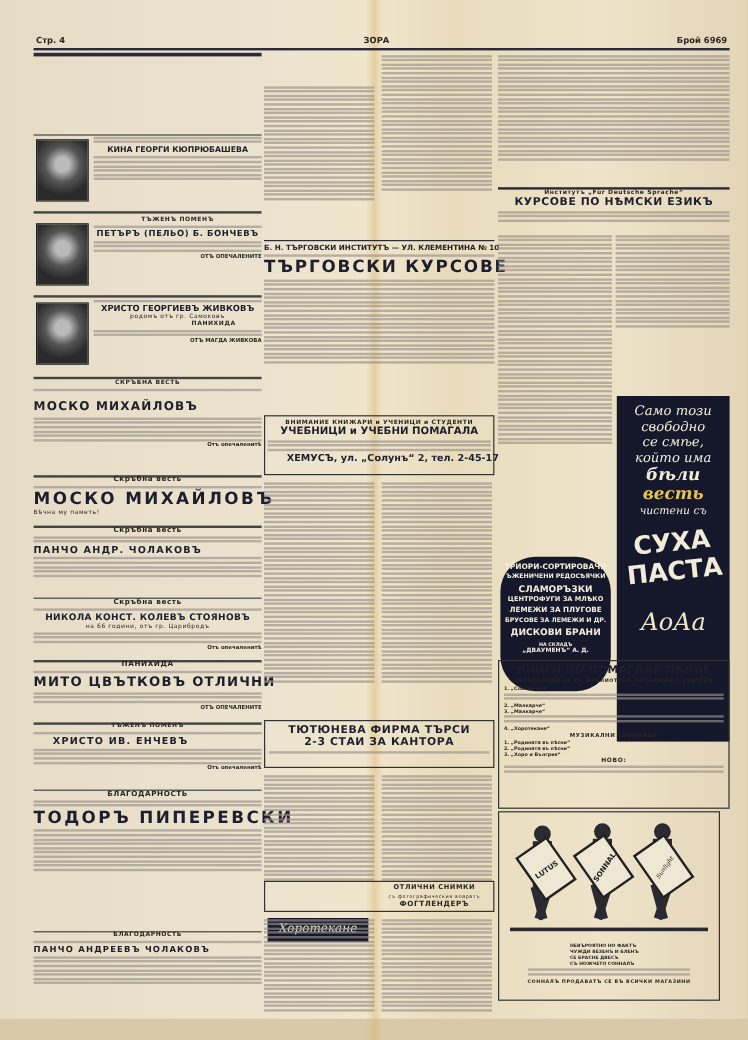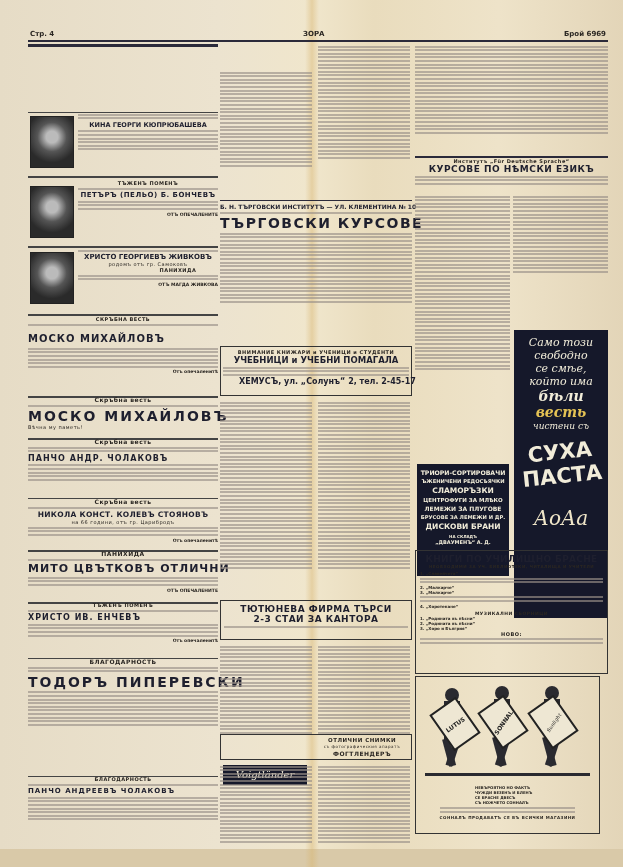--- a/index.html
+++ b/index.html
@@ -167,21 +167,21 @@
         </div>
       <div class="sign">ОТЪ ОПЕЧАЛЕНИТЕ</div>
     </div>
     <div class="hr" style="position:absolute; top:556px; width:190px; border-top-width:2px;"></div>
 
     <div style="position:absolute; top:558px; left:0; width:190px;">
       <div class="kicker">ТЪЖЕНЪ ПОМЕНЪ</div>
       <div class="lines">
           <i></i>
         </div>
-      <div class="name" style="font-size:8px; text-align:left;">ХРИСТО ИВ. ЕНЧЕВЪ</div>
+      <div class="name" style="font-size:8px; text-align:left;margin-left:16px;">ХРИСТО ИВ. ЕНЧЕВЪ</div>
       <div class="lines">
           <i></i>
           <i></i>
           <i></i>
           <i></i>
         </div>
       <div class="sign">Отъ опечаленитѣ</div>
     </div>
     <div class="hr" style="position:absolute; top:612px; width:190px;"></div>
 
@@ -488,21 +488,21 @@
         <i></i>
         <i></i>
         <i></i>
         <i></i>
         <i></i>
         <i></i>
         <i></i>
       </div>
 
     <div class="box" style="top:690px; left:0; width:192px; height:26px;">
-      <div class="dark script" style="position:absolute; left:2px; top:2px; width:84px; height:20px; font-size:10px; text-align:center; line-height:20px;">Voigtländer</div>
+      <div class="dark script" style="position:absolute; left:2px; top:2px; width:84px; height:20px; font-size:10px; text-align:center; line-height:20px;">Хоротекане</div>
       <div class="kicker" style="position:absolute; left:92px; top:2px; width:98px; font-size:5.5px;">ОТЛИЧНИ СНИМКИ</div>
       <div class="kicker" style="position:absolute; left:92px; top:9px; width:98px; font-weight:normal; font-size:4px;">съ фотографическия апаратъ</div>
       <div class="kicker" style="position:absolute; left:92px; top:15px; width:98px; font-size:6px;">ФОГТЛЕНДЕРЪ</div>
     </div>
     <div class="lines" style="position:absolute; top:720px; left:0; width:92px;">
         <i></i>
         <i></i>
         <i></i>
         <i></i>
         <i></i>
@@ -659,21 +659,21 @@
         <i></i>
         <i></i>
         <i></i>
         <i></i>
         <i></i>
         <i></i>
         <i></i>
         <i></i>
       </div>
 
-    <div class="dark" style="position:absolute; top:392px; left:2px; width:92px; height:112px; padding:3px 2px; text-align:center; font-family:'DejaVu Sans',sans-serif; font-weight:bold;">
+    <div class="dark" style="position:absolute; top:392px; left:2px; width:92px; height:112px; padding:3px 2px; text-align:center; font-family:'DejaVu Sans',sans-serif; font-weight:bold;border-radius:29px;">
       <div style="font-size:6.2px; margin:2px 0;">ТРИОРИ-СОРТИРОВАЧИ</div>
       <div style="font-size:5.2px; margin:2px 0;">ЪЖЕНИЧЕНИ РЕДОСѢЯЧКИ</div>
       <div style="font-size:7.5px; margin:2px 0;">СЛАМОРЪЗКИ</div>
       <div style="font-size:5.5px; margin:2px 0;">ЦЕНТРОФУГИ ЗА МЛѢКО</div>
       <div style="font-size:6px; margin:2px 0;">ЛЕМЕЖИ ЗА ПЛУГОВЕ</div>
       <div style="font-size:5.2px; margin:2px 0;">БРУСОВЕ ЗА ЛЕМЕЖИ И ДР.</div>
       <div style="font-size:7.5px; margin:2px 0;">ДИСКОВИ БРАНИ</div>
       <div style="font-size:4px; margin-top:3px;">НА СКЛАДЪ</div>
       <div style="font-size:5px;">„ДВАУМЕНЪ“ А. Д.</div>
     </div>
@@ -684,21 +684,21 @@
       <div class="script" style="font-size:11px; line-height:13px;">се смѣе,</div>
       <div class="script" style="font-size:11px; line-height:13px;">който има</div>
       <div class="script" style="font-size:14px; line-height:16px; font-weight:bold;">бѣли</div>
       <div class="script" style="font-size:14px; line-height:16px; font-weight:bold; color:#e4c254;">весть</div>
       <div class="script" style="font-size:9px; line-height:12px;">чистени съ</div>
       <div class="big" style="font-size:21px; line-height:24px; margin-top:8px; transform:rotate(-6deg);">СУХА ПАСТА</div>
       <div class="script" style="font-size:20px; margin-top:18px; color:#efe5c8;">АоАа</div>
     </div>
 
     <div class="box" style="top:506px; left:0; width:193px; height:124px; padding:3px 4px;">
-      <div class="name" style="font-size:9px; letter-spacing:.3px;">КНИГИ ПО УЧИЛИЩНО БРАСНЕ</div>
+      <div class="name" style="font-size:9px; letter-spacing:.3px;">КНИГИ ПО ПОМАГАЛА ПѢНИЕ</div>
       <div class="kicker" style="font-size:4px;">НЕОБХОДИМИ ЗА УЧ. БИБЛИОТЕКИ, ЧИТАЛИЩА И УЧИТЕЛИ</div>
       <div style="font-size:4px; font-weight:bold; font-family:'DejaVu Sans',sans-serif; margin-top:2px;">1. „Славейчета“</div>
       <div class="lines">
           <i></i>
           <i></i>
         </div>
       <div style="font-size:4px; font-weight:bold; font-family:'DejaVu Sans',sans-serif;">2. „Малкарче“</div>
       <div style="font-size:4px; font-weight:bold; font-family:'DejaVu Sans',sans-serif;">3. „Малкарче“</div>
       <div class="lines">
           <i></i>

